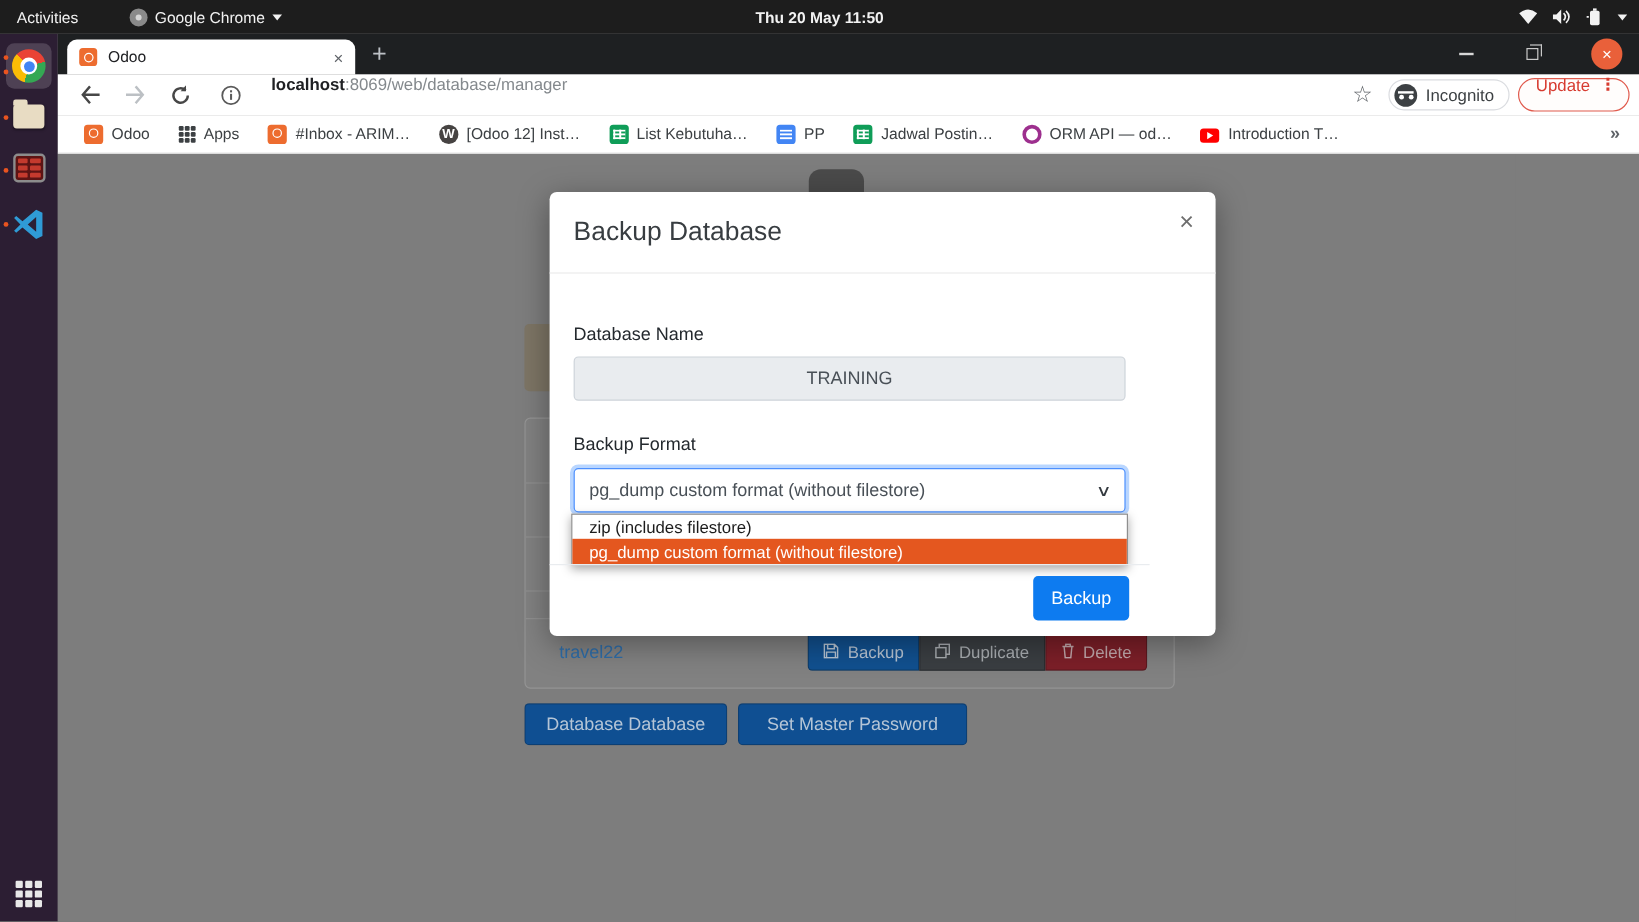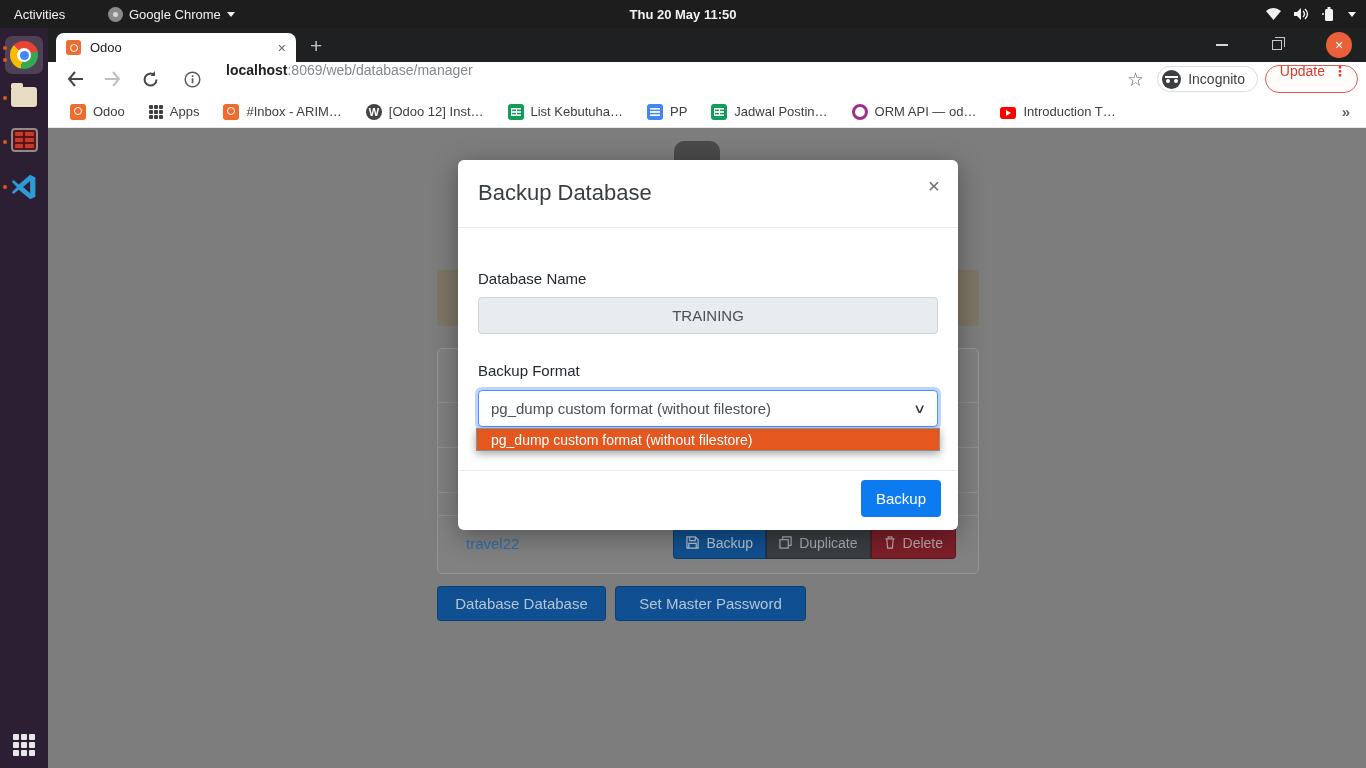--- a/index.html
+++ b/index.html
@@ -82,21 +82,21 @@
   #db-link { position:absolute; left:28px; top:186px; font-size:15px; color:#2e6ca7; }
   #row-btns { position:absolute; right:22px; top:177px; height:33px; display:flex; }
   .dim-btn { height:33px; display:flex; align-items:center; gap:7px; padding:0 12px; font-size:14px; border:1px solid rgba(0,0,0,.25); }
   .dim-backup { background:#11508f; color:#b6c3d2; border-radius:4px 0 0 4px; }
   .dim-dup { background:#3a3e42; color:#a9adb1; }
   .dim-del { background:#7c1f28; color:#c0a7aa; border-radius:0 4px 4px 0; }
   #bg-footer { left:389px; top:458px; width:600px; height:35px; display:flex; gap:9px; position:absolute; }
   .dim-primary { height:35px; background:#0f4f92; color:#b5c5d6; font-size:15px; display:flex; align-items:center; justify-content:center; border-radius:4px; border:1px solid rgba(0,0,0,.2); }
 
   
-  #modal { left:458px; top:160px; width:500px; height:370px; background:#fff; border-radius:6px; box-shadow:0 6px 26px rgba(0,0,0,.35); z-index:20; }
+  #modal { left:458px; top:160px; width:555px; height:370px; background:#fff; border-radius:6px; box-shadow:0 6px 26px rgba(0,0,0,.35); z-index:20; }
   #modal-header { position:relative; height:68px; border-bottom:1px solid #ececec; }
   #modal-title { position:absolute; left:20px; top:20px; font-size:22px; color:#383d41; }
   #modal-close { position:absolute; right:18px; top:14px; font-size:21px; color:#6d6d6d; }
   .fld-label { position:absolute; left:20px; font-size:15px; color:#24292e; }
   #dbname-label { top:110px; }
   #dbname-input { position:absolute; left:20px; top:137px; width:460px; height:37px; background:#e9ecef; border:1px solid #ced4da; border-radius:4px; color:#495057; font-size:15px; padding:0 12px; font-family:inherit;text-align:center; }
   #format-label { top:202px; }
   #format-select { position:absolute; left:20px; top:230px; width:460px; height:37px; background:#fff; border:1px solid #4d90fe; border-radius:4px; box-shadow:0 0 0 3px rgba(99,164,255,.45); display:flex; align-items:center; padding:0 12px; font-size:15px; color:#495057; justify-content:space-between; }
   #format-chevron { color:#343a40; font-size:13px; transform:scaleX(1.4); }
   #format-listbox { position:absolute; left:18px; top:268px; width:464px; background:#fff; border:1px solid #8f8f8f; box-shadow:0 3px 8px rgba(0,0,0,.35); }
@@ -336,19 +336,20 @@
   <span class="fld-label" id="dbname-label">Database Name</span>
   <input id="dbname-input" disabled="" value="TRAINING" style="">
 
   <span class="fld-label" id="format-label">Backup Format</span>
   <div id="format-select">
     <span>pg_dump custom format (without filestore)</span>
     <span id="format-chevron">∨</span>
   </div>
 
   <div id="format-listbox">
+    <div class="opt">zip (includes filestore)</div>
     <div class="opt hl">pg_dump custom format (without filestore)</div>
   </div>
 
   <div id="modal-footer">
     <button id="backup-submit">Backup</button>
   </div>
 </div>
 
 </body></html>

